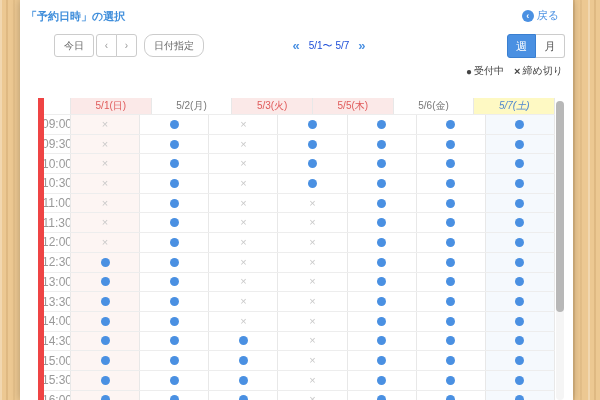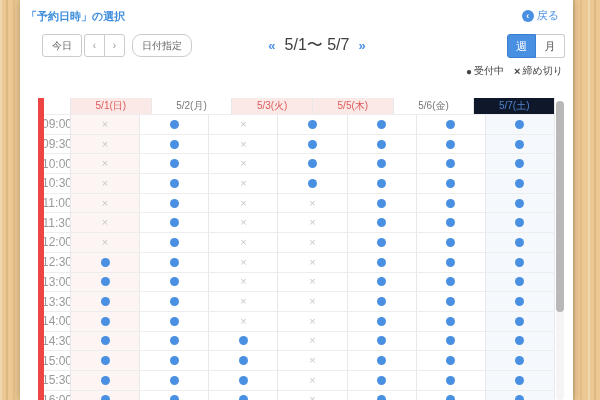--- a/index.html
+++ b/index.html
@@ -31,37 +31,37 @@
     position:absolute; right:14px; top:8px;
     display:flex; align-items:center; gap:3px;
     font-size:11px; color:#4a90e2; cursor:pointer;
   }
   .back-circle {
     width:12px; height:12px; border-radius:50%;
     background:#4a90e2; color:#fff; font-size:9px; line-height:12px;
     display:inline-block; text-align:center; font-weight:bold;
   }
   
-  .toolbar { position:absolute; left:4px; right:0; top:34px; height:24px; }
+  .toolbar { position:absolute; left:16px; right:0; top:34px; height:24px; }
   .btn {
     position:absolute; top:0; height:23px;
     display:inline-flex; align-items:center; justify-content:center;
     background:#fff; border:1px solid #ccc; border-radius:3px;
     font-size:10px; color:#666; padding:0 9px; cursor:pointer;
   }
   .btn-today { left:18px; }
   .btn-prev  { left:60px; width:21px; padding:0; border-radius:3px 0 0 3px; color:#999; }
   .btn-next  { left:80px; width:21px; padding:0; border-radius:0 3px 3px 0; color:#999; }
   .btn-date  { left:108px;border-radius:9px; }
   .range-nav {
     position:absolute; left:228px; top:0; width:130px; height:23px;
     display:flex; align-items:center; justify-content:center; gap:9px;
   }
   .range-chevron { color:#4a90e2; font-size:13px; font-weight:bold; cursor:pointer; }
-  .range-label  { color:#404040; font-size:16px; }
+  .range-label  { color:#1d4ed8; font-size:10px; }
   .view-toggle { position:absolute; right:8px; top:0; display:flex; }
   .btn-week {
     width:29px; height:24px; display:flex; align-items:center; justify-content:center;
     background:#4a90e2; border:1px solid #3a7fd0; border-radius:3px 0 0 3px;
     color:#fff; font-size:11px; cursor:pointer;
   }
   .btn-month {
     width:29px; height:24px; display:flex; align-items:center; justify-content:center;
     background:#fff; border:1px solid #ccc; border-left:none; border-radius:0 3px 3px 0;
     color:#555; font-size:11px; cursor:pointer;
@@ -83,21 +83,21 @@
   .t-row.header { height:17px; }
   .t-row.body   { height:19.7px; }
   .t-cell {
     flex:1; display:flex; align-items:center; justify-content:center;
     border-right:1px solid #e8e8e8; overflow:hidden;
   }
   .time-col { flex:0 0 27px; font-size:12px; color:#999; background:#fff; }
   .th { font-size:10px; }
   .h-sunday, .h-holiday { color:#e05a5a; background:#fbe9e8; }
   .h-weekday { color:#777; background:#fff; }
-  .h-saturday { color:#4f87cf; background:#0f172a; }
+  .h-saturday { color:#4f87cf; background:#fef9c3;font-style:italic; }
   .b-sunday { background:#fdf5f3; }
   .b-weekday, .b-holiday { background:#fff; }
   .b-saturday { background:#f5f9fd; }
   .dot { width:9px; height:9px; border-radius:50%; background:#4a90e2; }
   .cross { font-size:11px; color:#c9c9c9; line-height:1; }
   
   .scroll-track {
     position:absolute; left:536px; top:101px; width:8px; height:299px;
     background:#f5f5f5; border-radius:4px;
   }

